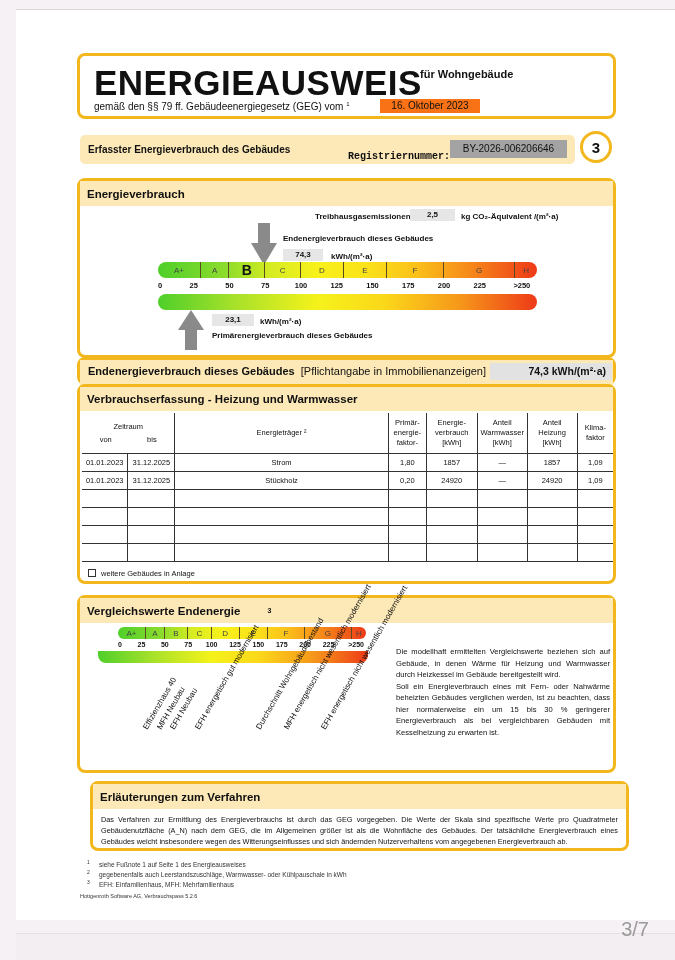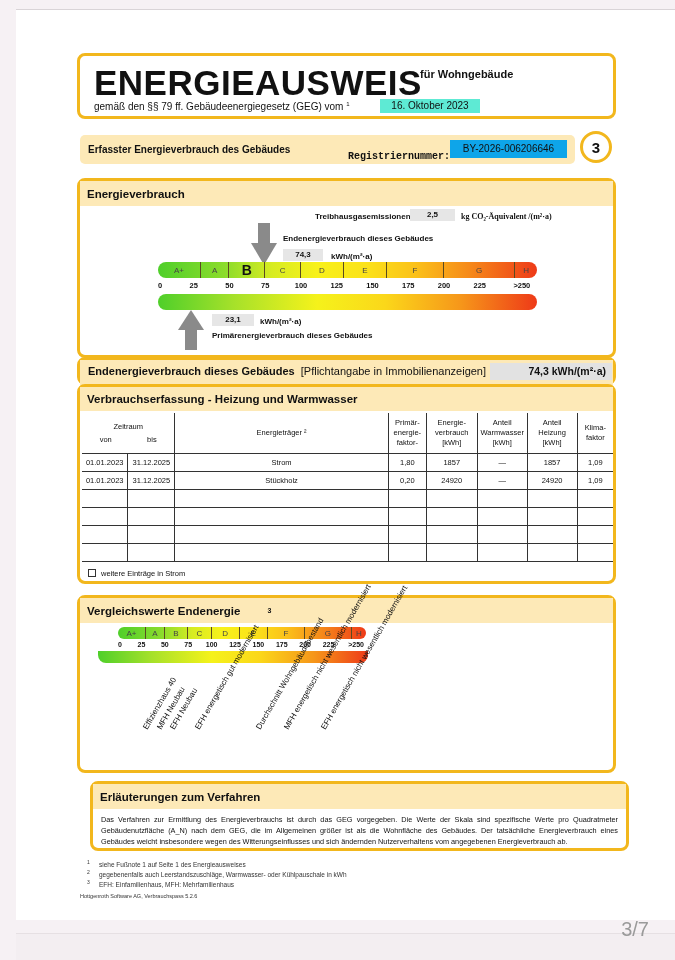--- a/index.html
+++ b/index.html
@@ -12,27 +12,27 @@
 
   .box { position:absolute; border:3px solid #f2b71d; border-radius:8px; background:#fff; box-sizing:border-box; }
   .box-head { background:#fde9b7; font-weight:bold; font-size:11.5px; padding:0 7px; display:flex; align-items:center; }
 
   
   #title-box { left:77px; top:53px; width:539px; height:66px; }
   .big-title { position:absolute; left:14px; top:7px; font-size:35px; font-weight:bold; letter-spacing:0.5px; }
   .sub-title { position:absolute; left:340px; top:12px; font-size:11px; font-weight:bold; }
   .geg-line { position:absolute; left:14px; top:45px; font-size:10px; }
   .geg-line sup { font-size:6px; }
-  .date-field { position:absolute; left:300px; top:43px; width:100px; height:14px; background:#5eead4; font-size:10px; text-align:center; line-height:14px; }
+  .date-field { position:absolute; left:300px; top:43px; width:100px; height:14px; background:#f97316; font-size:10px; text-align:center; line-height:14px; }
 
   
   .reg-row { position:absolute; left:80px; top:135px; width:495px; height:29px; background:#fde9b7; border-radius:5px; font-size:10px; font-weight:bold; }
   .reg-row .lbl1 { position:absolute; left:8px; top:9px; }
   .reg-row .lbl2 { position:absolute; left:268px; top:16px;font-family:Liberation Mono, monospace; }
-  .reg-field { position:absolute; left:370px; top:5px; width:117px; height:18px; background:#0ea5e9; font-weight:normal; text-align:center; line-height:18px; font-size:10px; }
+  .reg-field { position:absolute; left:370px; top:5px; width:117px; height:18px; background:#a3a3a3; font-weight:normal; text-align:center; line-height:18px; font-size:10px; }
   .page-badge { position:absolute; left:580px; top:131px; width:32px; height:32px; border:3px solid #f2b71d; border-radius:50%; background:#fff; box-sizing:border-box; text-align:center; line-height:27px; font-weight:bold; font-size:15px; }
 
   
   #energy-box { left:77px; top:178px; width:539px; height:180px; }
   #energy-box .box-head { height:25px; font-size:11.5px; }
   .ghg { position:absolute; font-size:8px; font-weight:bold; }
   .gray-field { position:absolute; background:#e6e6e6; font-size:8px; font-weight:bold; text-align:center; }
   .scale { position:absolute; height:16px; border-radius:8px; display:flex; overflow:hidden;
            background:linear-gradient(to right,#4fcf2a 0%,#8ddc2c 18%,#d7ec22 30%,#f8f11a 42%,#fbe21a 55%,#fbc11a 68%,#f68a1a 82%,#ee3a18 100%); }
   .seg { height:100%; border-right:1px solid #5a4a20; box-sizing:border-box; font-size:8px; color:#444; text-align:center; display:flex; align-items:center; justify-content:center; }
@@ -95,21 +95,21 @@
   <span class="lbl1">Erfasster Energieverbrauch des Gebäudes</span>
   <span class="lbl2">Registriernummer:</span>
   <span class="reg-field">BY-2026-006206646</span>
 </div>
 <div class="page-badge">3</div>
 
 <div class="box" id="energy-box">
   <div class="box-head">Energieverbrauch</div>
   <span class="ghg" style="left:235px;top:31px;">Treibhausgasemissionen</span>
   <span class="gray-field" style="left:330px;top:28px;width:45px;height:12px;line-height:12px;">2,5</span>
-  <span class="ghg" style="left:381px;top:31px;font-family:Liberation Serif, serif;">kg CO₂-Äquivalent /(m²·a)</span>
+  <span class="ghg" style="left:381px;top:31px;">kg CO₂-Äquivalent /(m²·a)</span>
 
   <span class="ghg" style="left:203px;top:53px;">Endenergieverbrauch dieses Gebäudes</span>
   <span class="gray-field" style="left:203px;top:68px;width:40px;height:12px;line-height:12px;">74,3</span>
   <span class="ghg" style="left:251px;top:71px;">kWh/(m²·a)</span>
 
   <div id="arrow-end" style="position: absolute; top: 42px; width: 26px; height: 42px; left: 171.263px;">
     <svg width="26" height="42" viewBox="0 0 26 42">
         <rect x="7" y="0" width="12" height="22" fill="#8a8a8a"></rect>
         <polygon points="0,20 26,20 13,42" fill="#8a8a8a"></polygon>
       </svg>
@@ -245,21 +245,21 @@
           <td></td>
           <td></td>
           <td></td>
           <td></td>
           <td></td>
           <td></td>
           <td style="border-right: none;"></td>
         </tr>
       </tbody>
   </table>
-  <div class="more"><span class="cb"></span><span>weitere Einträge in Strom</span></div>
+  <div class="more"><span class="cb"></span><span>weitere Gebäudes in Anlage</span></div>
 </div>
 
 <div class="box" id="compare-box">
   <div class="box-head"><span>Vergleichswerte Endenergie</span>&nbsp;<sup>3</sup></div>
   <div class="scale" id="cmp-scale" style="left:38px;top:29px;width:248px;height:12px;">
       <div class="seg" style="width: 11.3208%;">A+</div>
       <div class="seg" style="width: 7.54717%;">A</div>
       <div class="seg" style="width: 9.43396%;">B</div>
       <div class="seg" style="width: 9.43396%;">C</div>
       <div class="seg" style="width: 11.3208%;">D</div>
@@ -285,20 +285,22 @@
   <div id="cmp-refs">
       <div class="rot" style="left: 69.434px; top: 124px;">Effizienzhaus 40</div>
       <div class="rot" style="left: 83.4717px; top: 124px;">MFH Neubau</div>
       <div class="rot" style="left: 95.6377px; top: 124px;">EFH Neubau</div>
       <div class="rot" style="left: 120.906px; top: 124px;">EFH energetisch gut modernisiert</div>
       <div class="rot" style="left: 181.736px; top: 124px;">Durchschnitt Wohngebäudebestand</div>
       <div class="rot" style="left: 209.811px; top: 124px;">MFH energetisch nicht wesentlich modernisiert</div>
       <div class="rot" style="left: 247.245px; top: 124px;">EFH energetisch nicht wesentlich modernisiert</div>
     </div>
   <div class="cmp-text">
+    <div>Die modellhaft ermittelten Vergleichswerte beziehen sich auf Gebäude, in denen Wärme für Heizung und Warmwasser durch Heizkessel im Gebäude bereitgestellt wird.</div>
+    <div>Soll ein Energieverbrauch eines mit Fern- oder Nahwärme beheizten Gebäudes verglichen werden, ist zu beachten, dass hier normalerweise ein um 15 bis 30 % geringerer Energieverbrauch als bei vergleichbaren Gebäuden mit Kesselheizung zu erwarten ist.</div>
   </div>
 </div>
 
 <div class="box" id="explain-box">
   <div class="box-head">Erläuterungen zum Verfahren</div>
   <div class="exp-text">Das Verfahren zur Ermittlung des Energieverbrauchs ist durch das GEG vorgegeben. Die Werte der Skala sind spezifische Werte pro Quadratmeter Gebäudenutzfläche (A_N) nach dem GEG, die im Allgemeinen größer ist als die Wohnfläche des Gebäudes. Der tatsächliche Energieverbrauch eines Gebäudes weicht insbesondere wegen des Witterungseinflusses und sich ändernden Nutzerverhaltens vom angegebenen Energieverbrauch ab.</div>
 </div>
 
 <div class="fn" style="top:859px;"><sup>1</sup><span>siehe Fußnote 1 auf Seite 1 des Energieausweises</span></div>
 <div class="fn" style="top:869px;"><sup>2</sup><span>gegebenenfalls auch Leerstandszuschläge, Warmwasser- oder Kühlpauschale in kWh</span></div>

